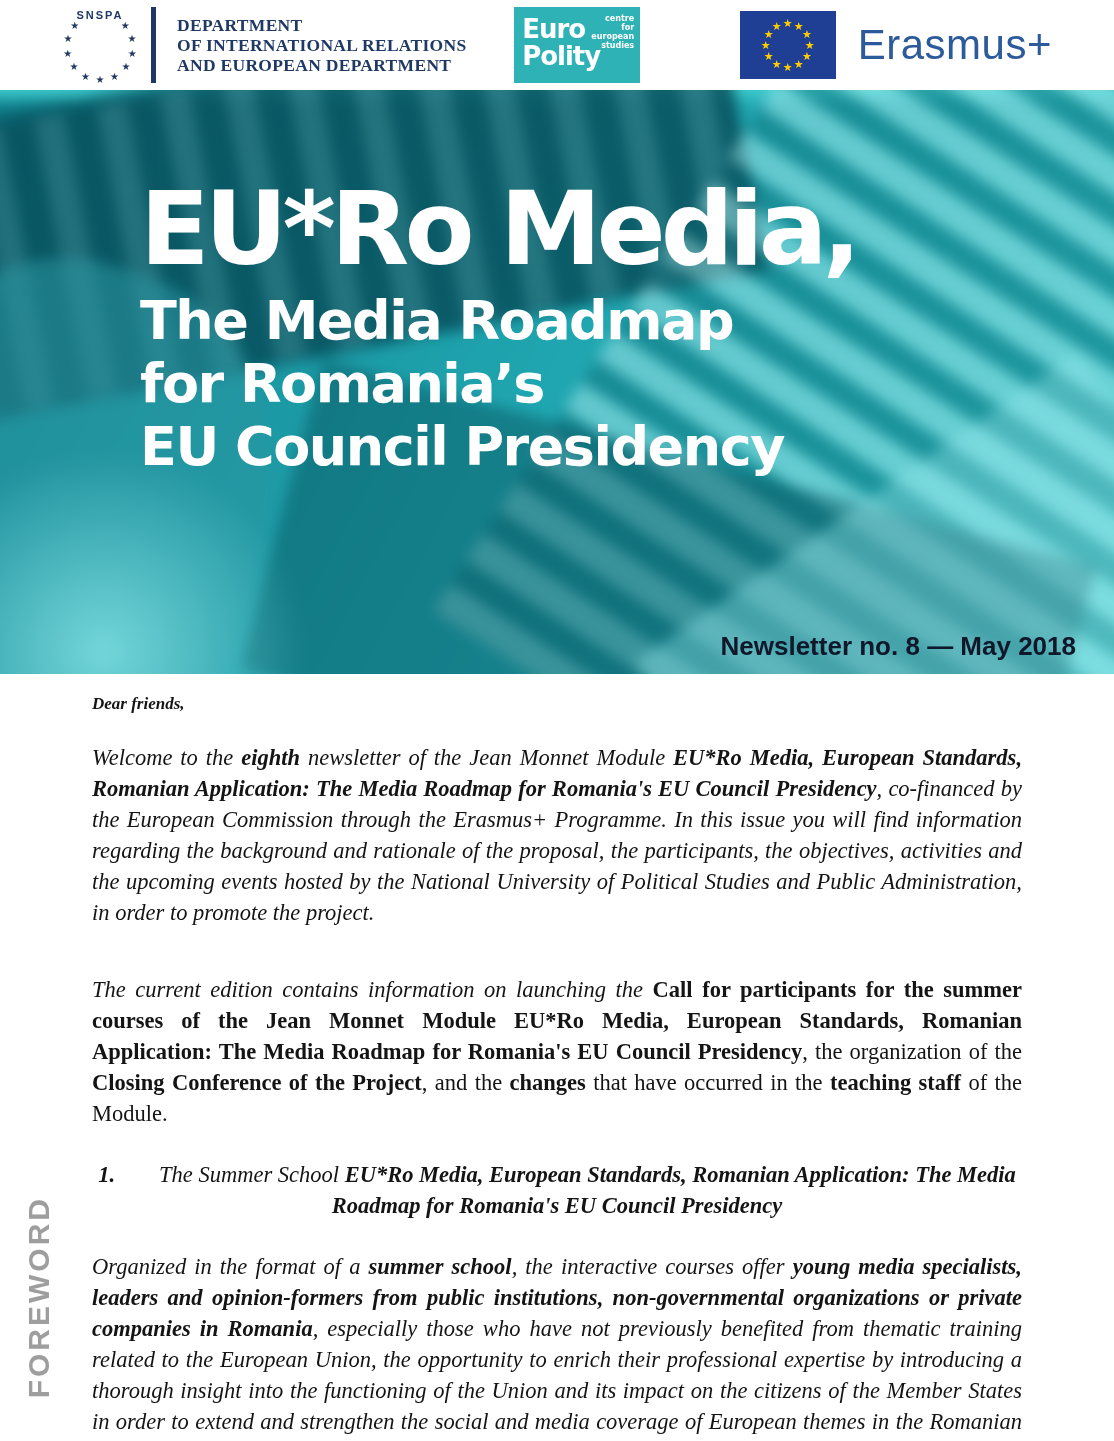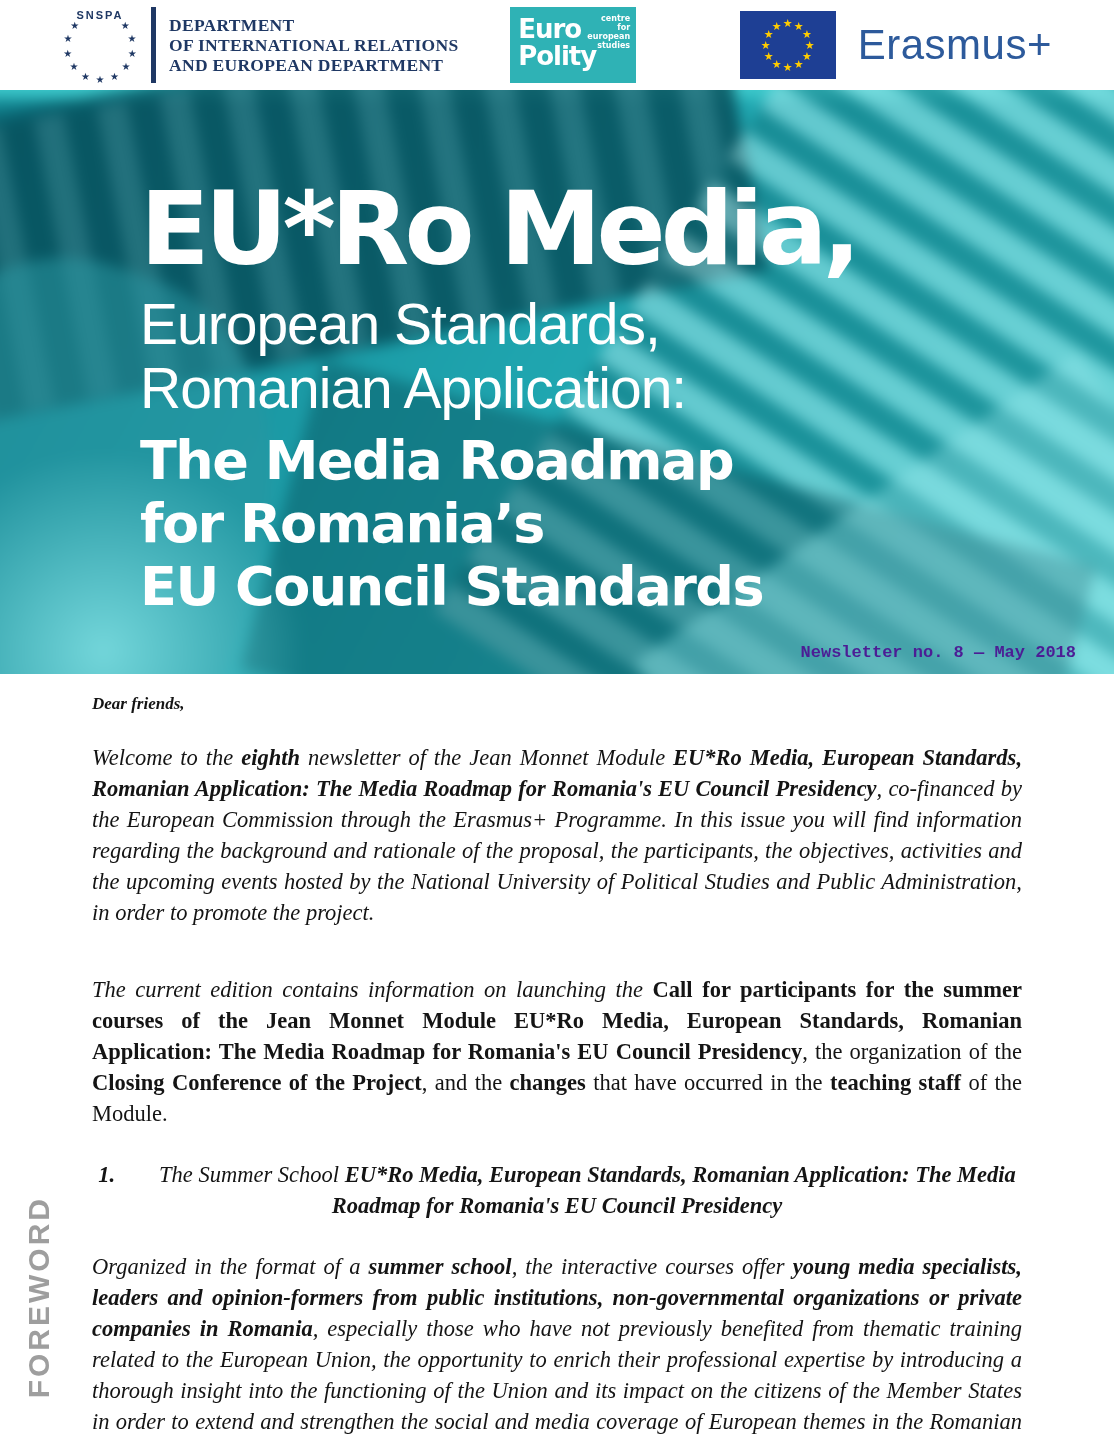--- a/index.html
+++ b/index.html
@@ -11,21 +11,21 @@
           justify-content:space-between;padding:0 62px 0 57px;box-sizing:border-box;background:#fff;}
   .brand-left{display:flex;align-items:center;}
   .snspa-ring{position:relative;width:86px;height:82px;flex:0 0 auto;}
   .snspa-ring .arc{position:absolute;left:50%;top:5px;transform:translateX(-50%);
       font-family:"Liberation Sans",sans-serif;font-size:11px;font-weight:700;
       letter-spacing:2px;color:#1f3864;}
   .snspa-ring .st{position:absolute;left:50%;top:52%;font-size:10px;color:#1f3864;line-height:0;
       transform:translate(-50%,-50%) rotate(var(--a)) translateY(-33px) rotate(calc(-1 * var(--a)));}
   .vbar{width:5px;height:76px;background:#1f3864;margin:0 13px 0 8px;}
   .dept div{font-family:"Liberation Serif",serif;font-weight:700;color:#1f3864;
-      font-size:17.5px;line-height:20px;letter-spacing:.3px;}
+      font-size:17.5px;line-height:20px;letter-spacing:.3px;margin-left:8px;}
 
   .europolity{position:relative;width:126px;height:76px;background:#2fb2b5;
       font-family:"DejaVu Sans",sans-serif;color:#fff;flex:0 0 auto;margin-left:-52px;}
   .ep-name{position:absolute;left:8px;top:9px;font-weight:700;font-size:26px;line-height:27px;letter-spacing:-1px;}
   .ep-tag{position:absolute;right:6px;top:7px;text-align:right;font-weight:700;
       font-size:8px;line-height:9px;}
 
   .brand-right{display:flex;align-items:center;gap:22px;}
   .eu-flag{position:relative;width:96px;height:68px;background:#1e3f94;flex:0 0 auto;}
   .eu-flag .st{position:absolute;left:50%;top:50%;font-size:11px;color:#ffcc00;line-height:0;
@@ -57,22 +57,22 @@
 
   .hero-text{position:absolute;left:140px;top:0;color:#fff;}
   .hero-title{margin:88px 0 0;font-family:"DejaVu Sans",sans-serif;font-weight:700;
       font-size:102px;line-height:1.0;letter-spacing:-5px;}
   .light-group{margin-top:12px;}
   .hero-light{font-family:"Liberation Sans",sans-serif;font-weight:400;font-size:57px;
       line-height:64px;letter-spacing:-1px;}
   .bold-group{margin-top:9px;}
   .hero-bold{font-family:"DejaVu Sans",sans-serif;font-weight:700;font-size:54px;
       line-height:63px;letter-spacing:-1.5px;}
-  .issue{position:absolute;right:38px;bottom:12px;font-family:Liberation Mono, monospace;
-      font-weight:700;font-size:17px;color:#4c1d95;}
+  .issue{position:absolute;right:38px;bottom:12px;font-family:Liberation Sans, sans-serif;
+      font-weight:700;font-size:26px;color:#0f172a;}
 
   
   .content{position:relative;padding:0 92px;width:930px;}
   .salutation{margin:20px 0 0;font-size:17px;font-weight:700;font-style:italic;}
   .para{margin:28px 0 0;font-size:22.5px;line-height:31px;text-align:justify;}
   .para.gap-lg{margin-top:46px;}
   .para.gap-md{margin-top:30px;}
   .seg-i{font-style:italic;}
   .seg-bi{font-style:italic;font-weight:700;}
   .seg-b{font-weight:700;}
@@ -153,28 +153,24 @@
       <div class="art art-kbd-dark-keys"></div>
       <div class="art art-arm"></div>
       <div class="art art-kbd-right"></div>
       <div class="art art-dark-wedge"></div>
       <div class="art art-paper"></div>
       <div class="art art-corner"></div>
     </div>
 
     <div class="hero-text">
       <h1 class="hero-title">EU*Ro Media,</h1>
-      <div class="light-group">
-        <div class="hero-light">European Standards,</div>
-        <div class="hero-light">Romanian Application:</div>
-      </div>
       <div class="bold-group">
         <div class="hero-bold">The Media Roadmap</div>
         <div class="hero-bold">for Romania’s</div>
-        <div class="hero-bold">EU Council Standards</div>
+        <div class="hero-bold">EU Council Presidency</div>
       </div>
     </div>
     <div class="issue">Newsletter no. 8 — May 2018</div>
   </section>
 
   <main class="content">
     <p class="salutation">Dear friends,</p>
     <p class="para"><span class="seg-i">Welcome to the </span><span class="seg-bi">eighth</span><span class="seg-i"> newsletter of the Jean Monnet Module </span><span class="seg-bi">EU*Ro Media, European Standards, Romanian Application: The Media Roadmap for Romania's EU Council Presidency</span><span class="seg-i">, co-financed by the European Commission through the Erasmus+ Programme. In this issue you will find information regarding the background and rationale of the proposal, the participants, the objectives, activities and the upcoming events hosted by the National University of Political Studies and Public Administration, in order to promote the project.</span></p>
     <p class="para gap-lg"><span class="seg-i">The current edition contains information on launching the </span><span class="seg-b">Call for participants for the summer courses of the Jean Monnet Module EU*Ro Media, European Standards, Romanian Application: The Media Roadmap for Romania's EU Council Presidency</span><span class="seg-r">,  the organization of the </span><span class="seg-b">Closing Conference of the Project</span><span class="seg-r">, and the </span><span class="seg-b">changes</span><span class="seg-r"> that have occurred in the </span><span class="seg-b">teaching staff</span><span class="seg-r"> of the Module.</span></p>
     <p class="heading"><span class="h-num">1.</span><span><span class="seg-r">The Summer School </span><span class="seg-b">EU*Ro Media, European Standards, Romanian Application: The Media Roadmap for Romania's EU Council Presidency</span></span></p>

